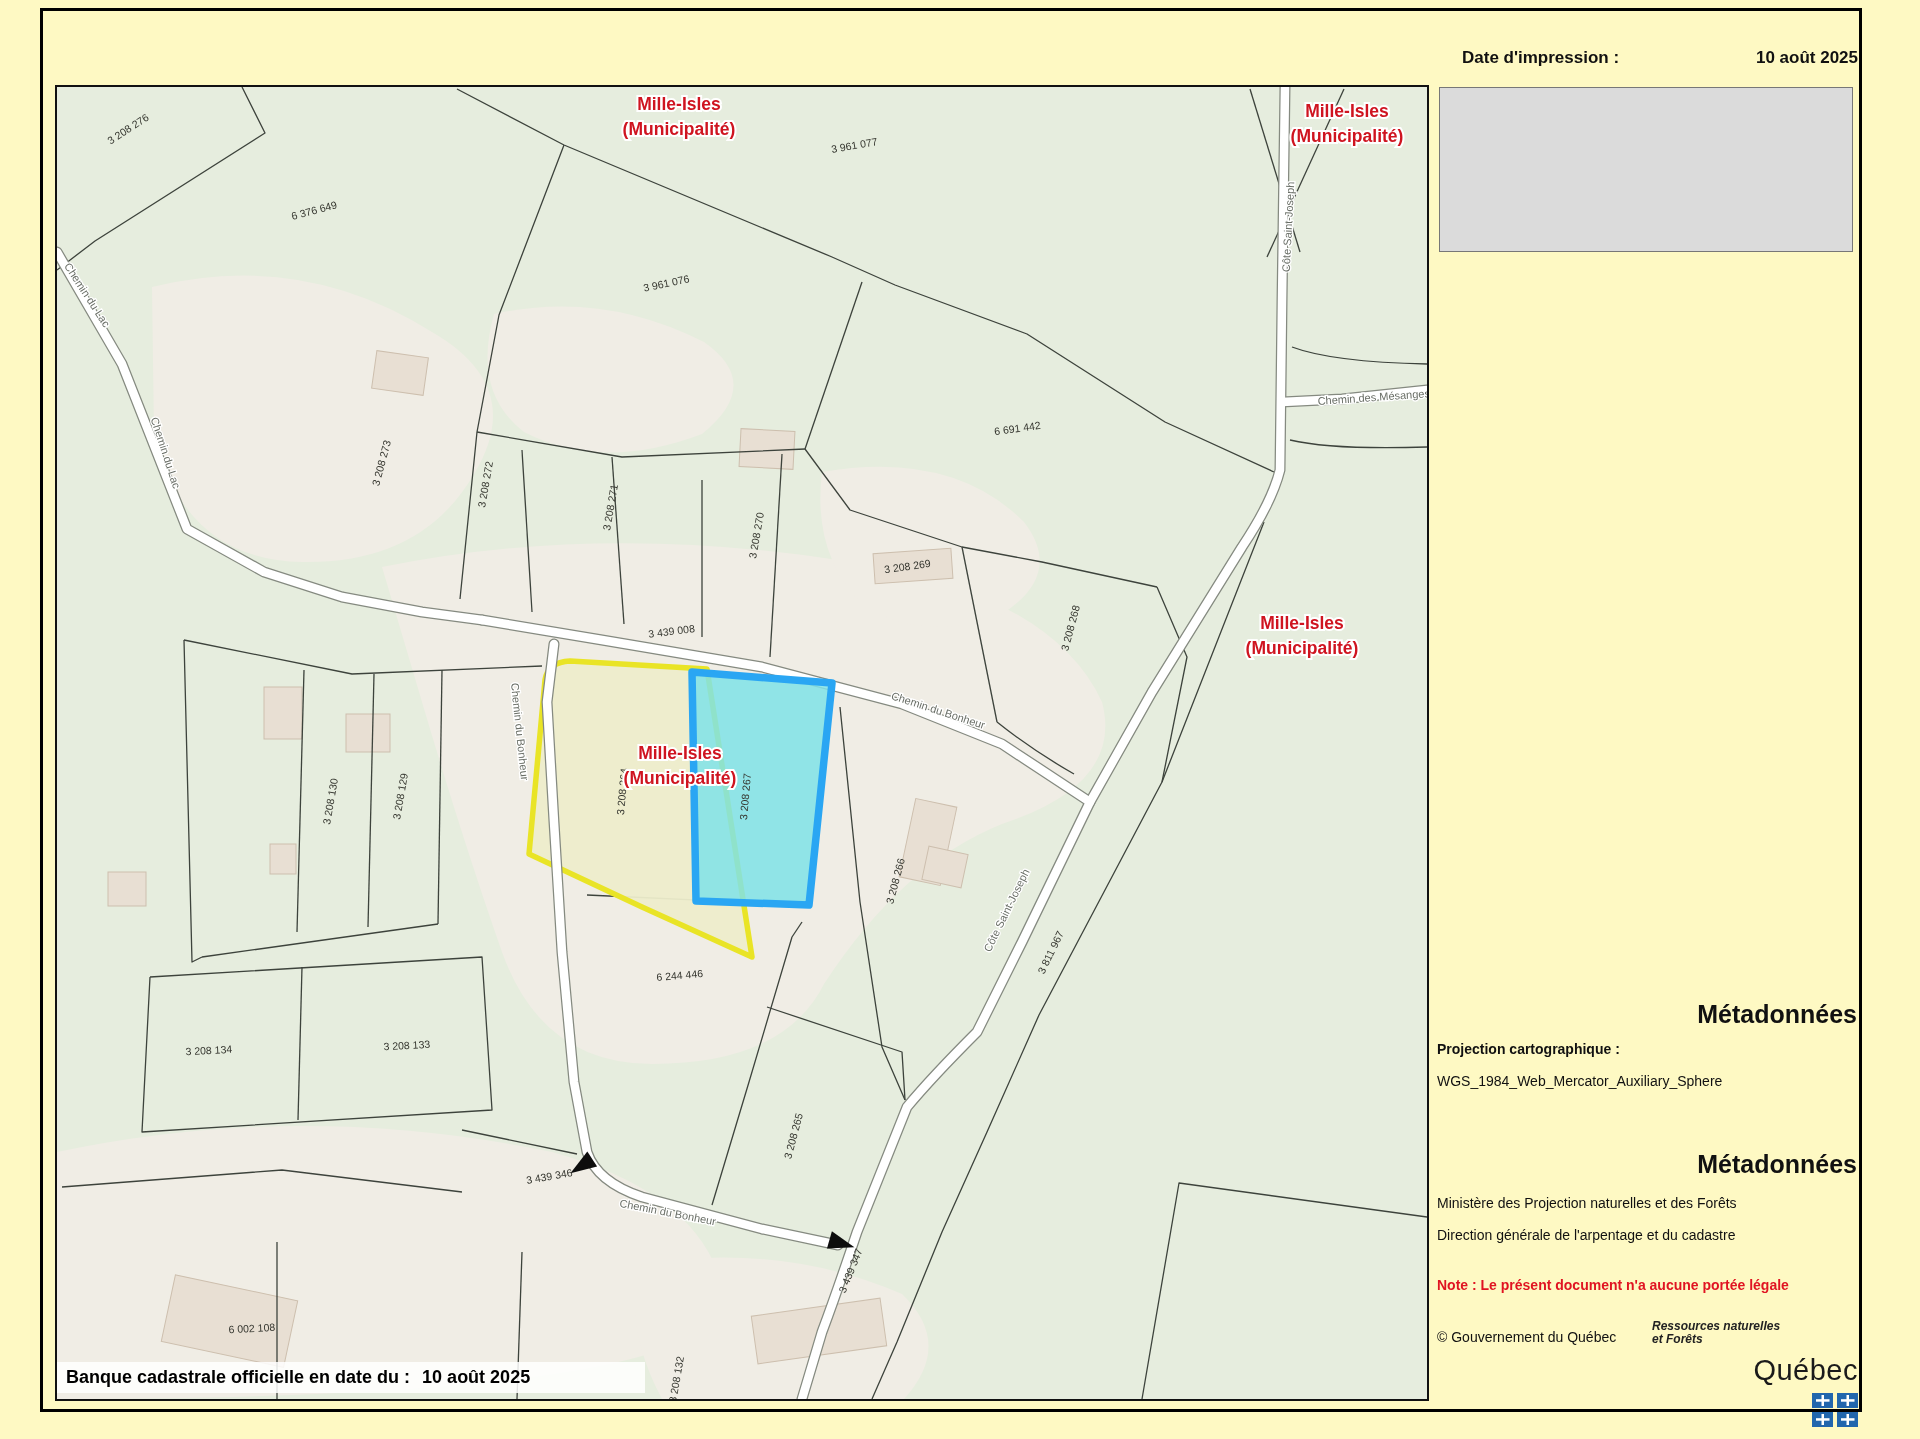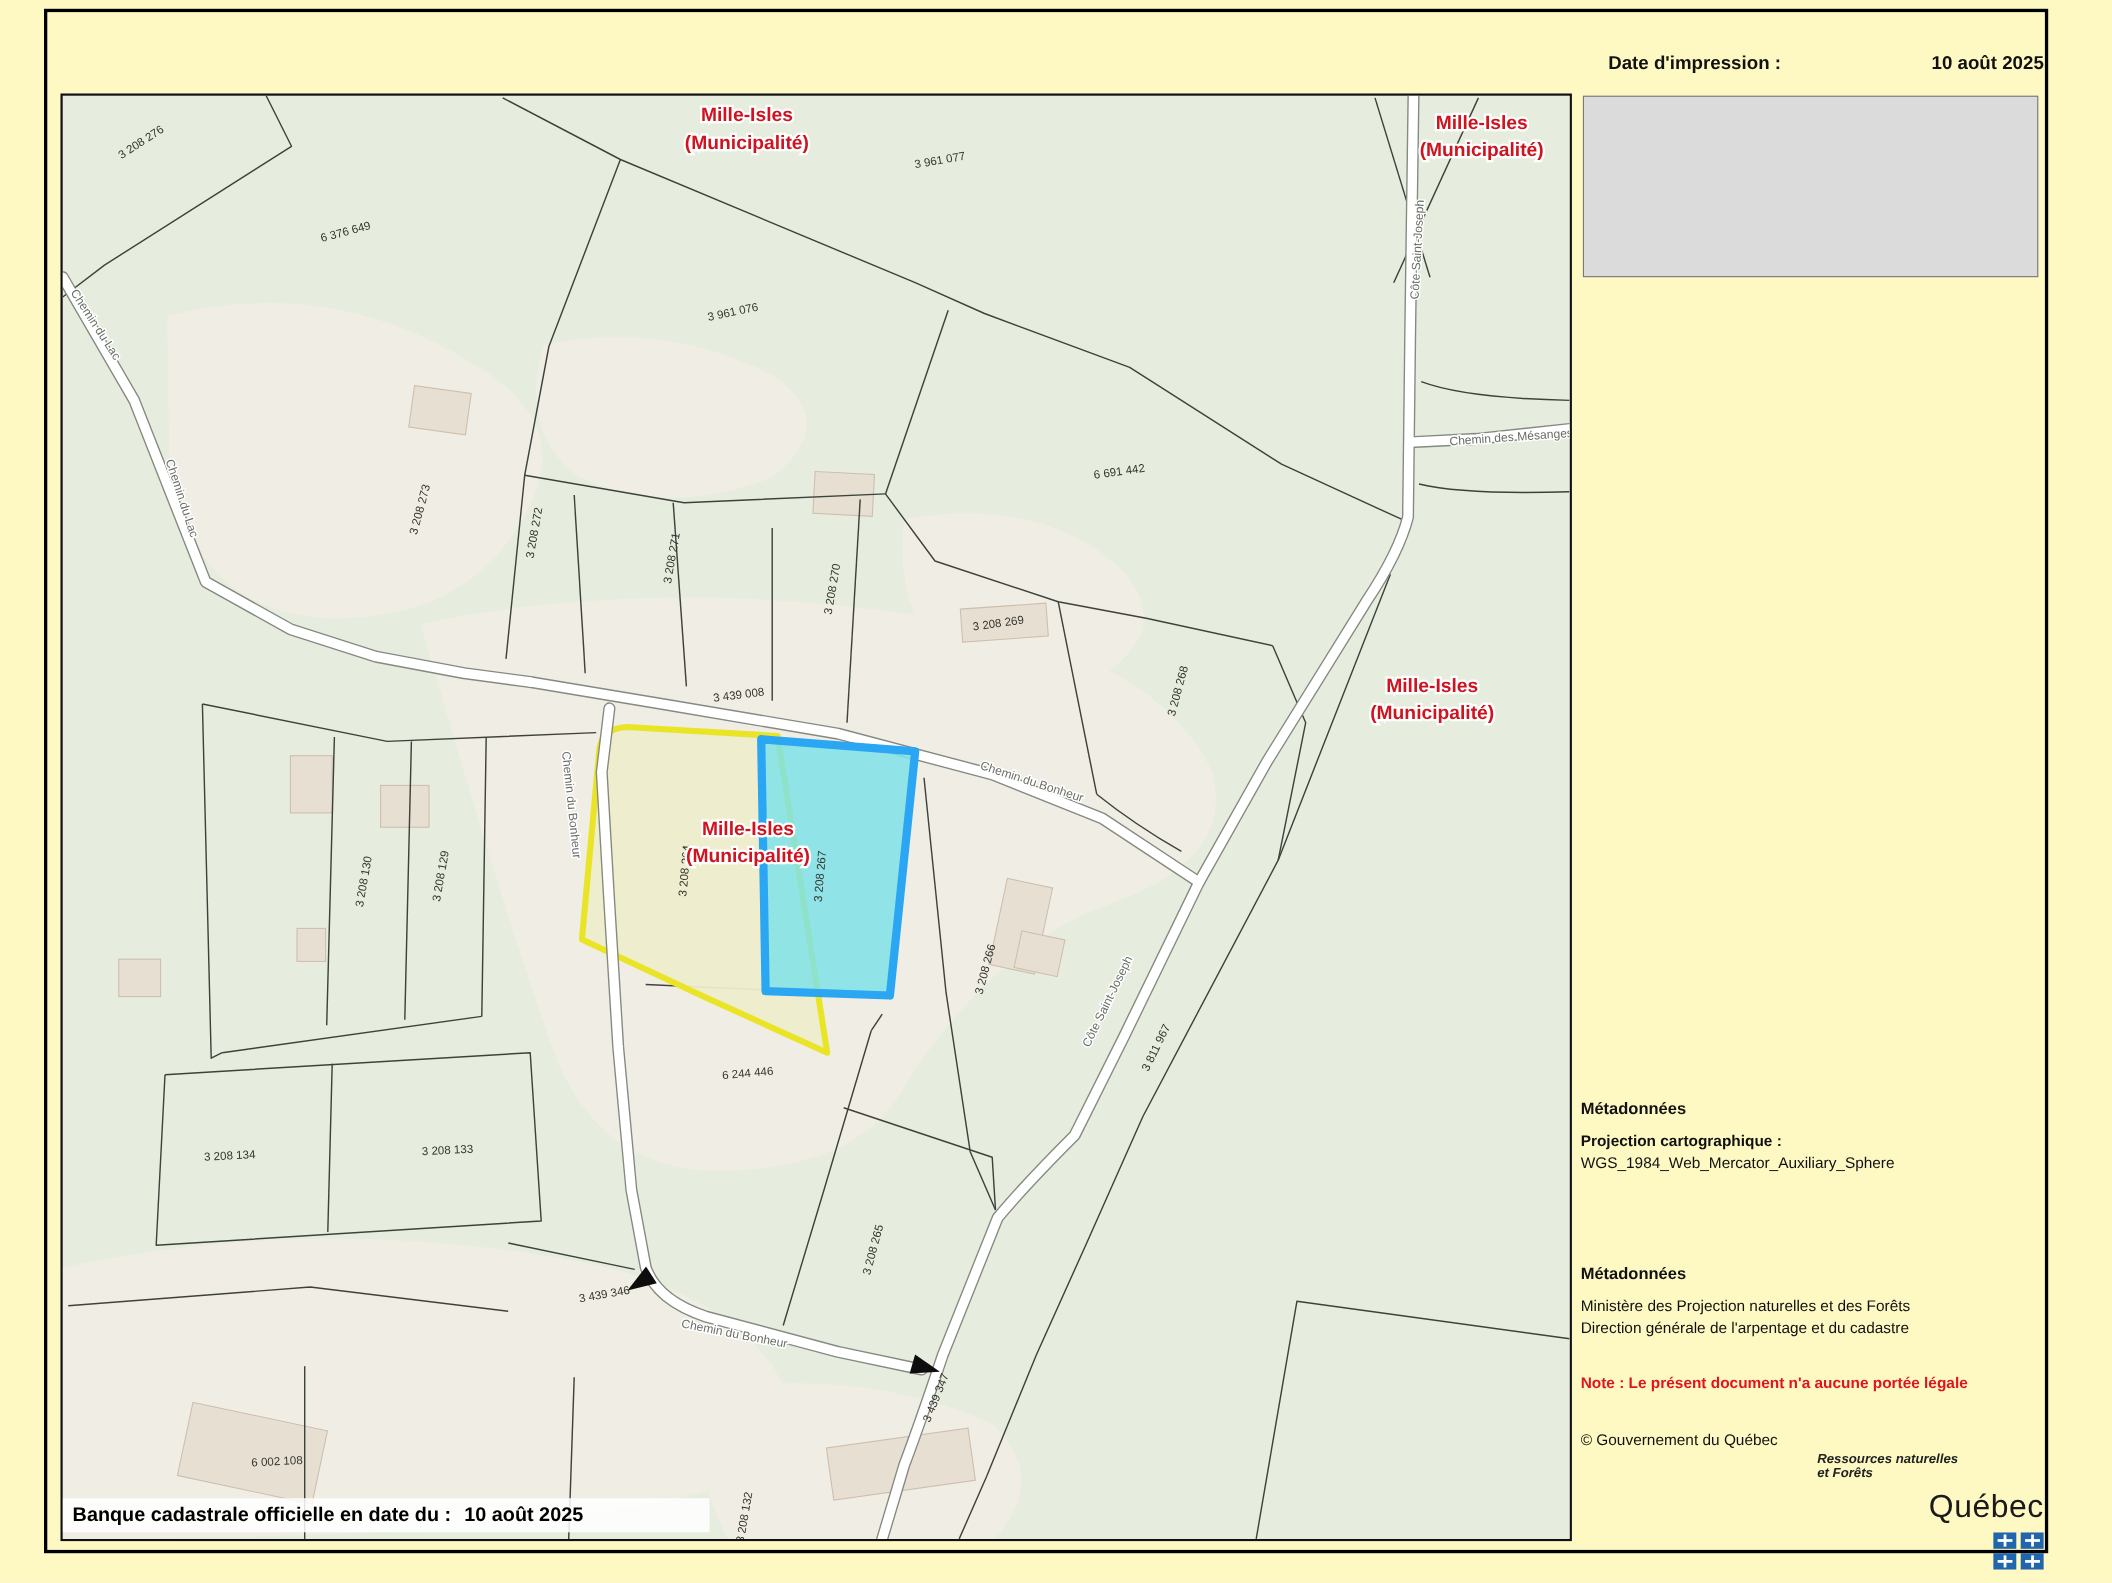--- a/index.html
+++ b/index.html
@@ -8,23 +8,23 @@
   .map-frame{position:absolute;left:55px;top:85px;width:1370px;height:1312px;border:2px solid #111;
              background:#e6edde;overflow:hidden;}
   .map-frame svg{display:block;}
   
   .header-date{position:absolute;left:1462px;top:48px;width:396px;display:flex;
                justify-content:space-between;font-size:17px;font-weight:bold;color:#111;}
   .legend-box{position:absolute;left:1439px;top:87px;width:412px;height:163px;
               background:#dbdbdb;border:1px solid #777;}
   
   .panel{position:absolute;left:1437px;width:420px;color:#111;}
-  .panel h3{margin:0 0 12px 0;font-size:15px;}
+  .panel h3{margin:0 0 12px 0;font-size:25px;text-align:right;}
   .panel .sub{font-weight:bold;font-size:14px;margin:0 0 4px 0;}
-  .panel .body-line{font-size:14px;margin:0 0 4px 0;}
+  .panel .body-line{font-size:14px;margin:16px 0 4px 0;}
   .note-red{font-size:14px;margin:34px 0 0 0;font-weight:bold;}
   .copyright{font-size:14px;margin:36px 0 0 0;}
   
   .logo{position:absolute;left:1652px;top:1320px;width:206px;}
   .logo .l-small{font-size:12px;font-weight:bold;font-style:italic;color:#222;line-height:13px;}
   .logo .l-word{display:flex;align-items:flex-end;gap:6px;margin-top:8px;flex-direction:column;}
   .logo .l-qc{font-size:29px;color:#1a1a1a;letter-spacing:0.5px;}
   
   .footer-strip{position:absolute;left:0px;top:1275px;width:588px;height:31px;
                 background:rgba(255,255,255,0.85);display:flex;align-items:center;

